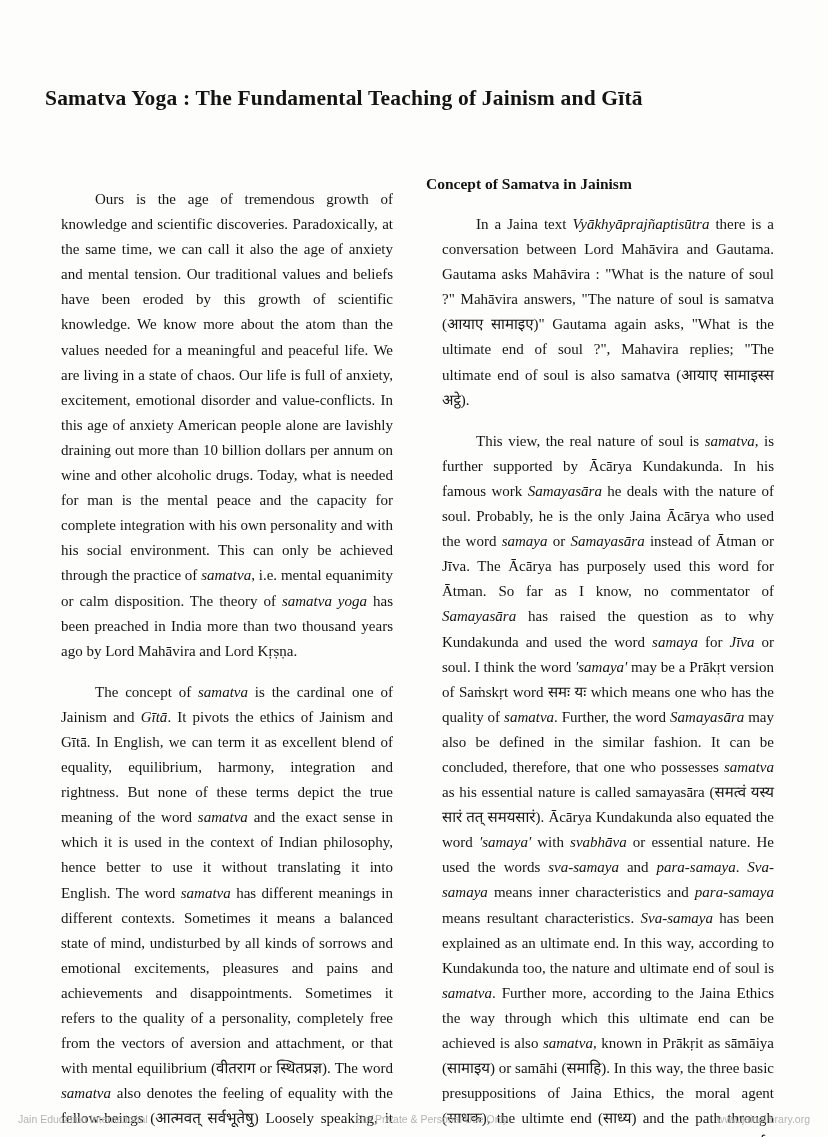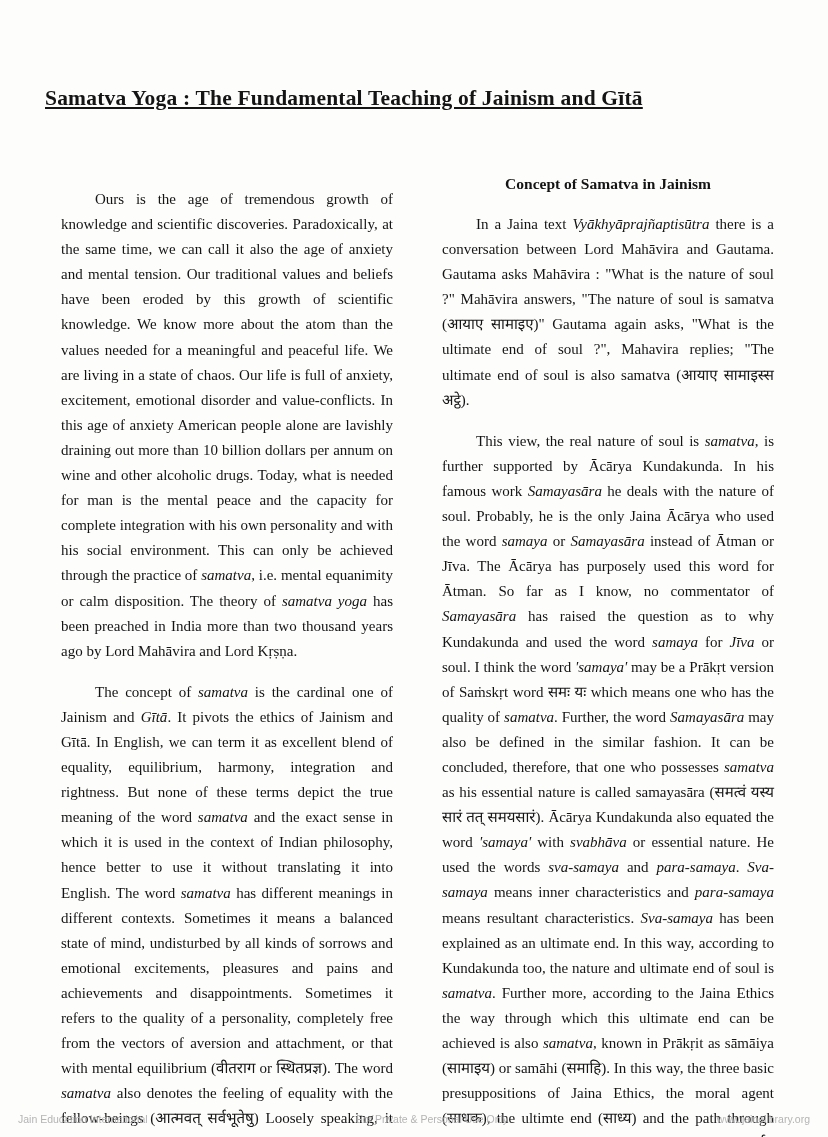--- a/index.html
+++ b/index.html
@@ -5,26 +5,25 @@
   html, body { margin:0; padding:0; background:#ffffff; }
   .page {
     width:828px; height:1137px; position:relative; overflow:hidden;
     background:#fdfdfc; box-sizing:border-box;
     padding:86px 38px 0 45px;
     font-family:"Liberation Serif","DejaVu Serif",serif; color:#141414;
   }
   .page-title {
     font-size:21.5px; font-weight:bold; margin:0; letter-spacing:0.2px;
     white-space:nowrap;
-    text-decoration:underline;
   }
   .columns { display:flex; gap:17px; margin-top:60px; }
   .col { width:365px; font-size:15px; line-height:25.1px; }
   .col p.body-para { margin:16px; text-align:justify; text-indent:34px; }
-  .col h2.sec-heading { font-size:15.5px; font-weight:bold; margin:32px 0 3px; line-height:25px;text-align:center; }
+  .col h2.sec-heading { font-size:15.5px; font-weight:bold; margin:32px 0 3px; line-height:25px; }
   .col > h2.sec-heading:first-child { margin-top:0; }
   .col em { font-style:italic; }
   .footer {
     position:absolute; left:0; right:0; bottom:12px;
     display:flex; justify-content:space-between; align-items:baseline;
     padding:0 18px;
     font-family:"Liberation Sans","DejaVu Sans",sans-serif;
     font-size:10.5px; color:#b4b4b4;text-align:center;
   }
 </style>

